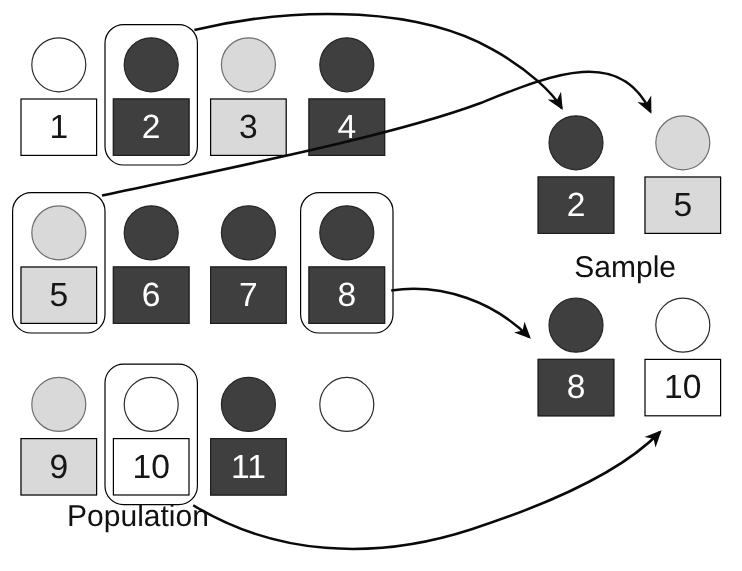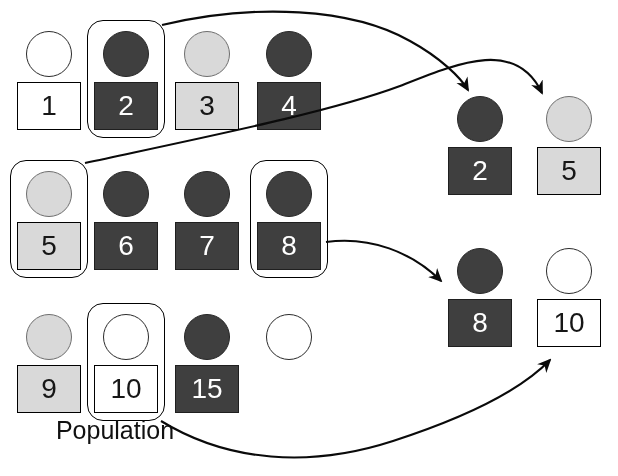--- a/index.html
+++ b/index.html
@@ -87,21 +87,21 @@
       <div class="selection" style="left: 87px; top: 303px; width: 78px; height: 118px;"></div>
       <div class="person" style="left: 94px; top: 314px;">
       <div class="head white"></div>
       <div class="pbody white">
         <span>10</span>
       </div>
     </div>
       <div class="person" style="left: 175px; top: 314px;">
       <div class="head dark"></div>
       <div class="pbody dark">
-        <span>15</span>
+        <span>11</span>
       </div>
     </div>
       <div class="person" style="left: 257px; top: 314px;">
       <div class="head white"></div>
     </div>
     </div>
   <div id="sample-area">
       <div class="person" style="left: 448px; top: 96px;">
       <div class="head dark"></div>
       <div class="pbody dark">
@@ -122,20 +122,21 @@
     </div>
       <div class="person" style="left: 537px; top: 248px;">
       <div class="head white"></div>
       <div class="pbody white">
         <span>10</span>
       </div>
     </div>
     </div>
 
   <div class="group-label" style="left:115px;top:416px;">Population</div>
+  <div class="group-label" style="left:521px;top:209px;">Sample</div>
 
   <svg id="arrow-layer" width="618" height="476" viewBox="0 0 618 476">
     <defs>
       <marker id="ah" viewBox="0 0 10 10" refX="8.6" refY="5" markerWidth="6.6" markerHeight="6.6" orient="auto-start-reverse">
         <path d="M0,0.4 L10,5 L0,9.6 L3,5 Z" fill="#0a0a0a"></path>
       </marker>
     </defs>
     <path d="M162,25 C255,3 352,8 410,41 C441,58 461,78 468,90" fill="none" stroke="#0a0a0a" stroke-width="2.1" marker-end="url(#ah)"></path>
     <path d="M85,163 C210,136 330,112 400,86 C458,63 516,38 542,93" fill="none" stroke="#0a0a0a" stroke-width="2.1" marker-end="url(#ah)"></path>
     <path d="M326,242 C370,236 412,252 441,281" fill="none" stroke="#0a0a0a" stroke-width="2.1" marker-end="url(#ah)"></path>

